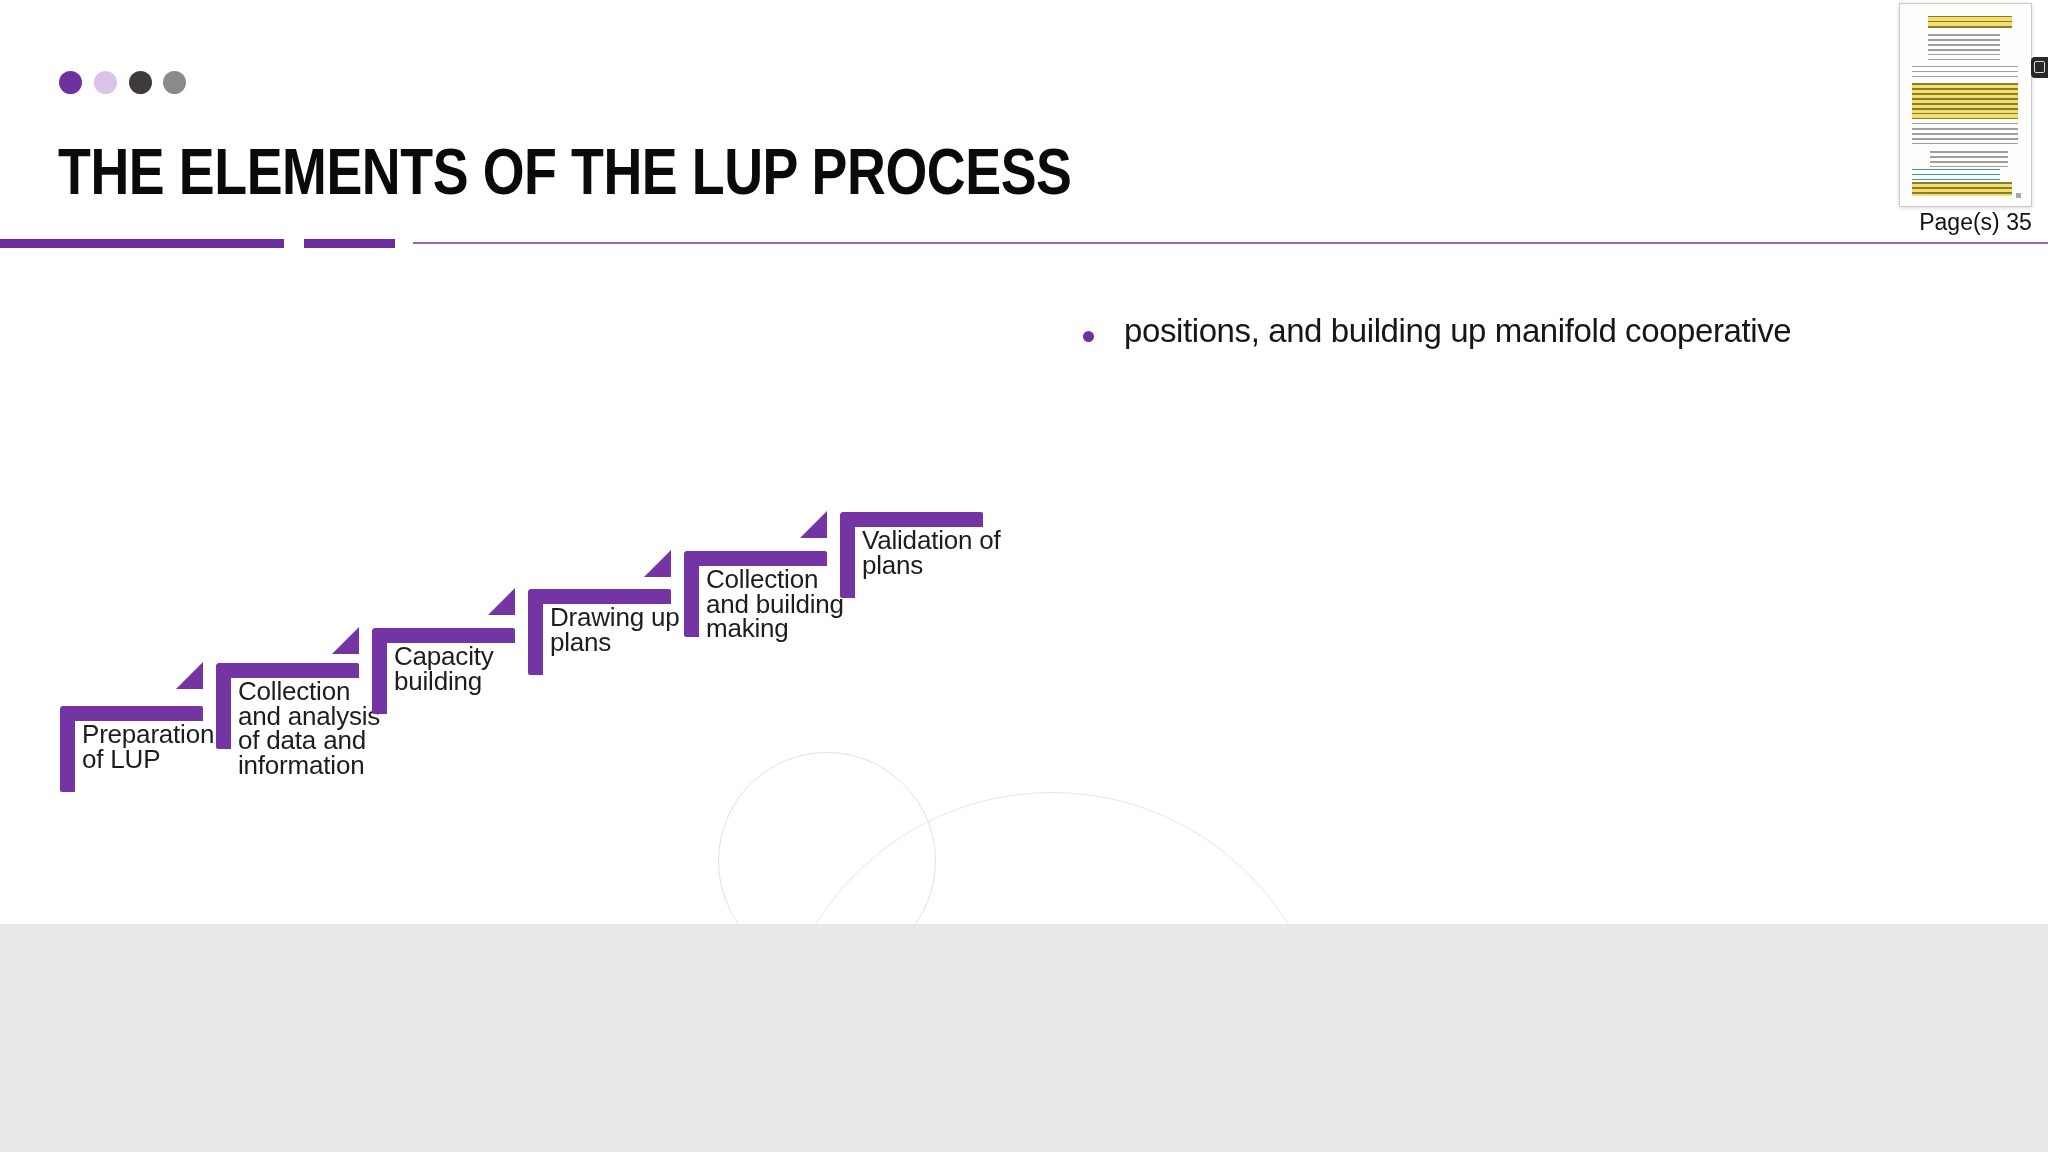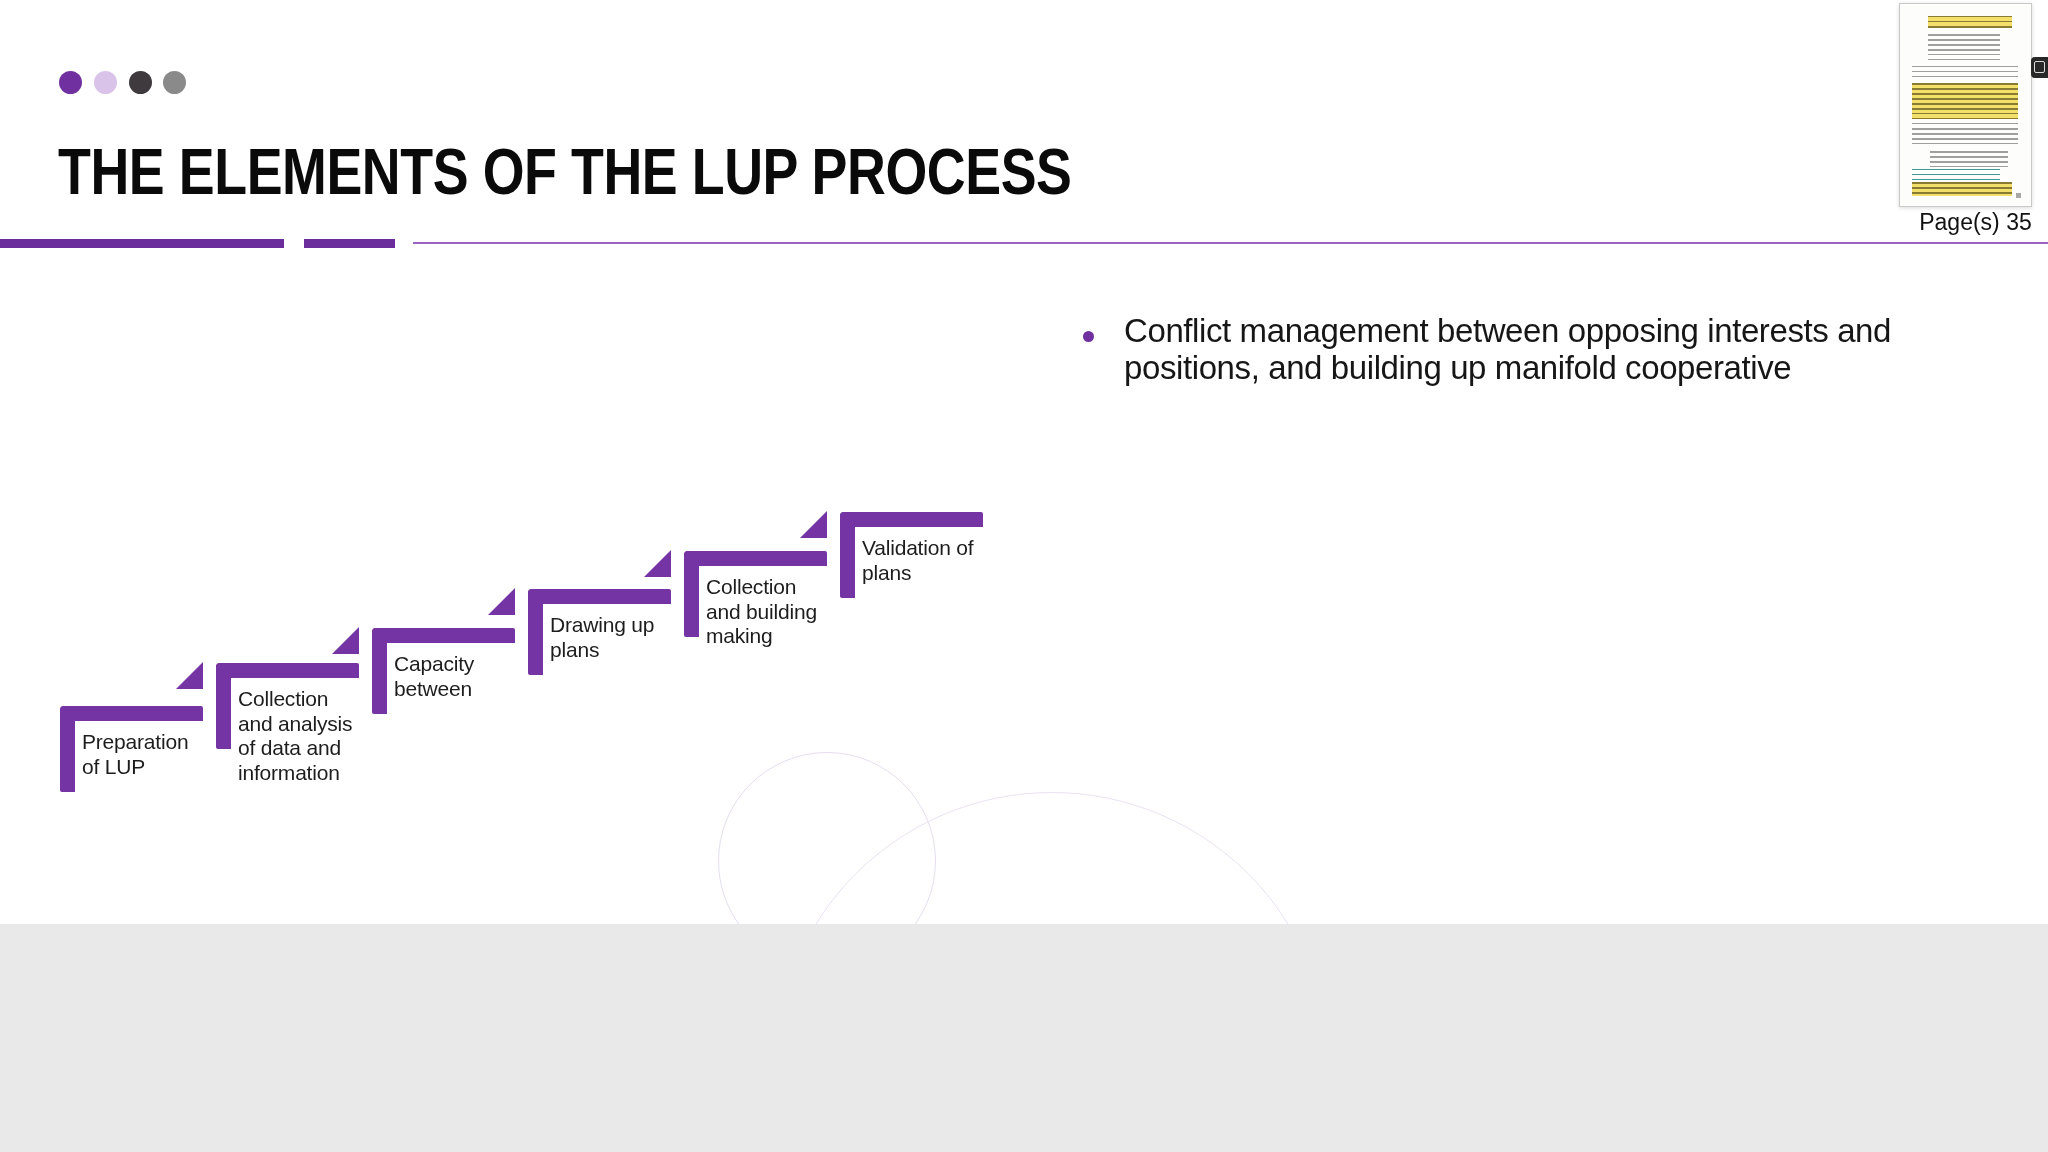--- a/index.html
+++ b/index.html
@@ -61,21 +61,21 @@
   .s3{left:372px;top:628px;}
   .s4{left:528px;top:589px;}
   .s5{left:684px;top:551px;}
   .s6{left:840px;top:512px;}
   .hbar{position:absolute;left:0;top:0;width:143px;height:15px;background:#7434A4;
         border-radius:4px 2px 0 0;}
   .vbar{position:absolute;left:0;top:0;width:15px;height:86px;background:#7434A4;
         border-radius:4px 0 0 2px;}
   .tri{position:absolute;left:-40px;top:-1px;width:27px;height:27px;background:#7434A4;
        clip-path:polygon(100% 0,100% 100%,0 100%);}
-  .step-text{position:absolute;left:22px;top:24px;width:132px;font-size:21px;line-height:24.5px;
+  .step-text{position:absolute;left:22px;top:16px;width:132px;font-size:26px;line-height:24.5px;
              color:#1d1d1d;letter-spacing:-0.2px;}
   .step-text div{white-space:nowrap;}
 
   
   .circle{position:absolute;border-radius:50%;}
   .circle.small{left:718px;top:752px;width:216px;height:216px;border:1.5px solid #e6ddee;}
   .circle.large{left:774px;top:792px;width:554px;height:554px;border:1.5px solid #eae2f1;}
 
   
   .page-num{position:absolute;left:1949px;top:1094px;width:40px;text-align:center;
@@ -107,21 +107,20 @@
     <span class="tn-yel tn-hl3"></span>
     <span class="tn-pgnum"></span>
   </div>
   <div class="thumb-caption">Page(s) 35</div>
   <div class="badge">
       <span></span>
     </div>
 
   <span class="bullet-marker"></span>
   <div class="bullet-text">
-    <div>Conflict management between opposing interests and</div>
     <div>positions, and building up manifold cooperative</div>
   </div>
 
   <div class="step s1">
     <div class="hbar"></div>
     <div class="vbar"></div>
     <div class="step-text">
       <div>Preparation</div>
       <div>of LUP</div>
     </div>
@@ -138,21 +137,21 @@
       <div>information</div>
     </div>
   </div>
 
   <div class="step s3">
     <div class="tri"></div>
     <div class="hbar"></div>
     <div class="vbar"></div>
     <div class="step-text">
       <div>Capacity</div>
-      <div>between</div>
+      <div>building</div>
     </div>
   </div>
 
   <div class="step s4">
     <div class="tri"></div>
     <div class="hbar"></div>
     <div class="vbar"></div>
     <div class="step-text">
       <div>Drawing up</div>
       <div>plans</div>

